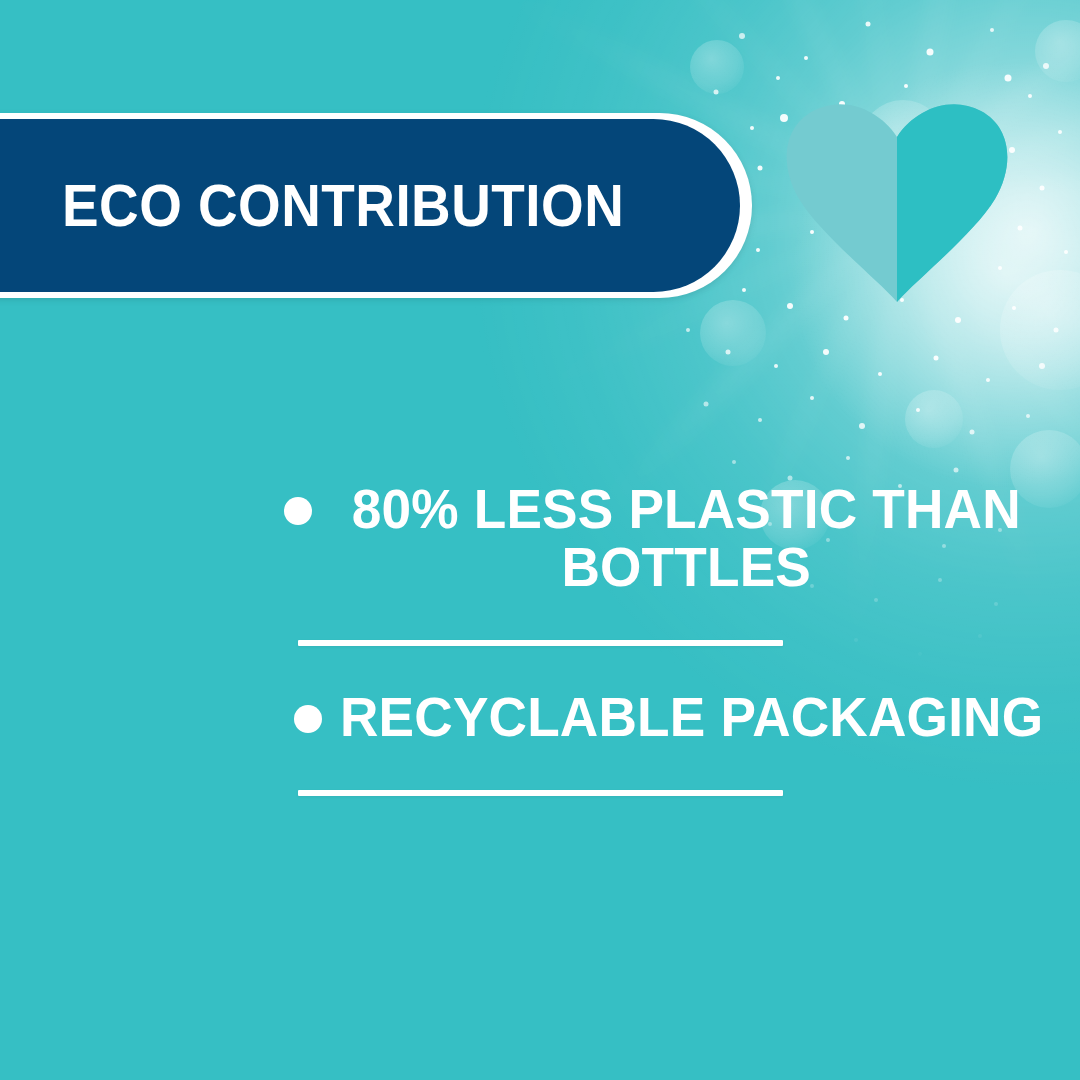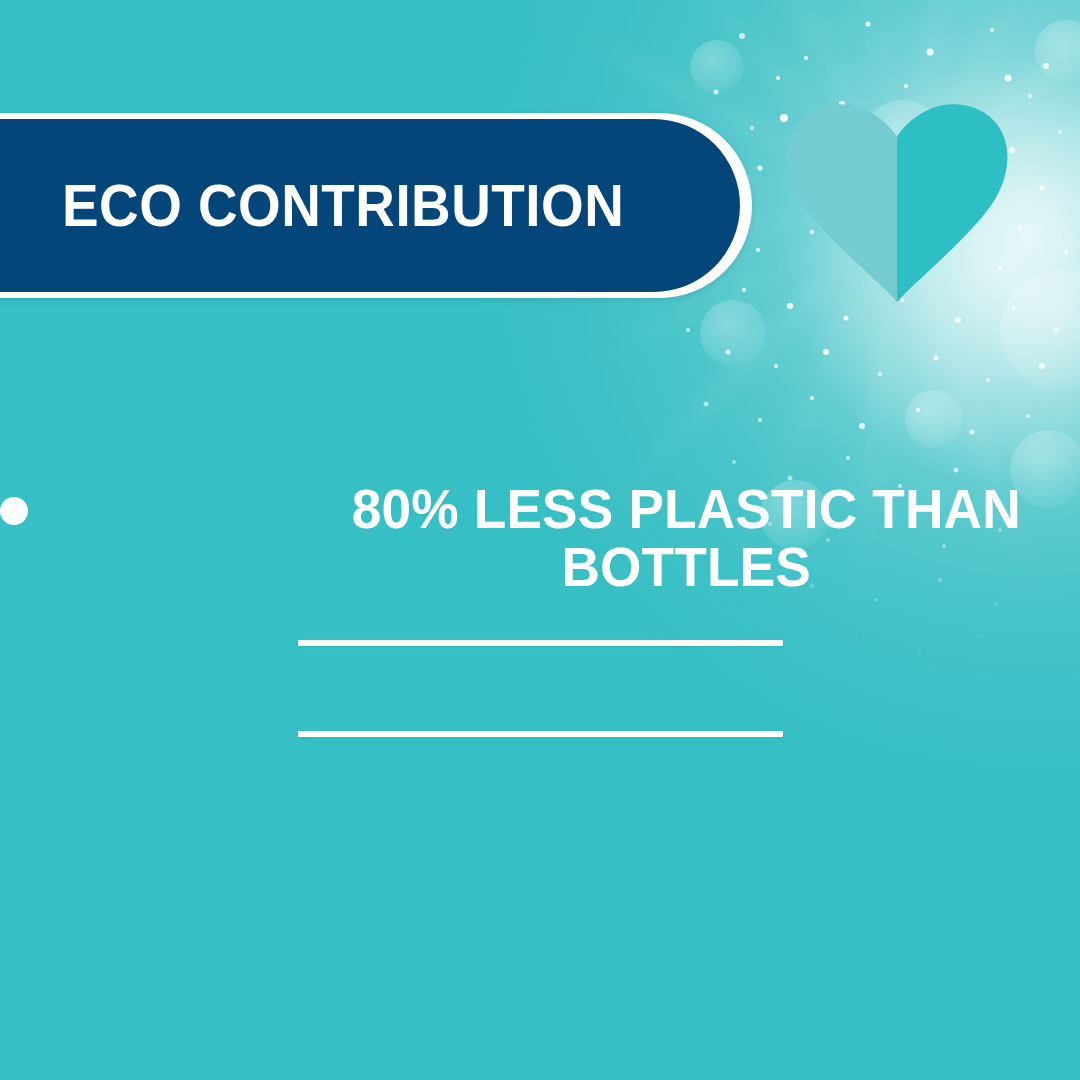--- a/index.html
+++ b/index.html
@@ -126,21 +126,21 @@
   
   .bullets {
     position: absolute;
     left: 0;
     top: 480px;
     width: 1080px;
   }
   .bullet-row {
     display: flex;
     align-items: flex-start;
-    justify-content: space-between;
+    justify-content: flex-end;
     width: 1080px;
   }
   .bullet-dot {
     flex: 0 0 auto;
     width: 28px;
     height: 28px;
     border-radius: 50%;
     background: #ffffff;
     margin-top: 17px;
     margin-right: 18px;
@@ -377,20 +377,24 @@
 
     <div class="bullet-row">
       <span class="bullet-dot"></span>
       <span class="bullet-text b1">80% LESS PLASTIC THAN BOTTLES</span>
     </div>
 
     <div class="sp-a"></div>
     <div class="divider"></div>
     <div class="sp-b"></div>
 
+    <div class="bullet-row">
+      <span class="bullet-dot"></span>
+      <span class="bullet-text">RECYCLABLE PACKAGING</span>
+    </div>
 
     <div class="sp-c"></div>
     <div class="divider"></div>
     <div class="sp-d"></div>
 
 
   </div>
 
 </div>
 

